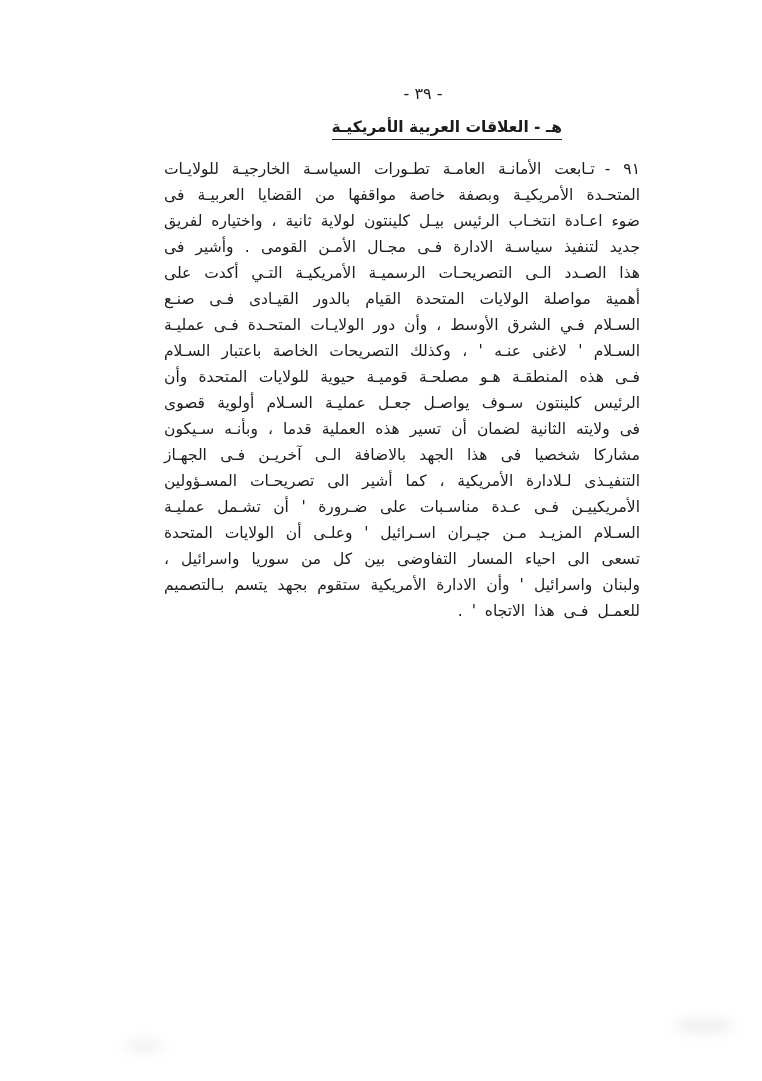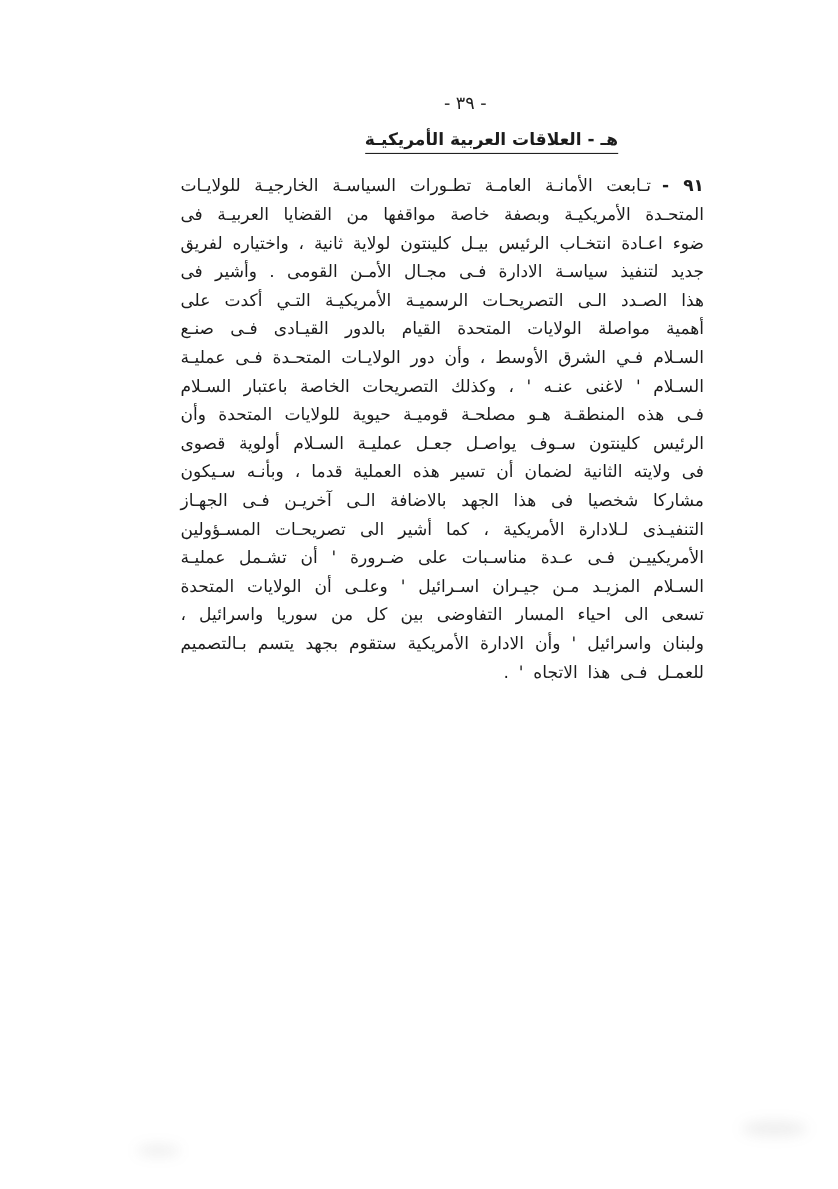--- a/index.html
+++ b/index.html
@@ -52,21 +52,20 @@
     direction: rtl;
     text-align: justify;
     font-size: 15.5px;
     line-height: 26px;
     word-spacing: 4px;
     margin: 0;
   }
   .para .marker {
     margin-left: 10px;
     white-space: nowrap;
-    font-weight: bold;
   }
   .para-second {
     margin-top: 48px;
     margin-right: 14px;
   }
   
   .smudge {
     position: absolute;
     border-radius: 50%;
     filter: blur(6px);

